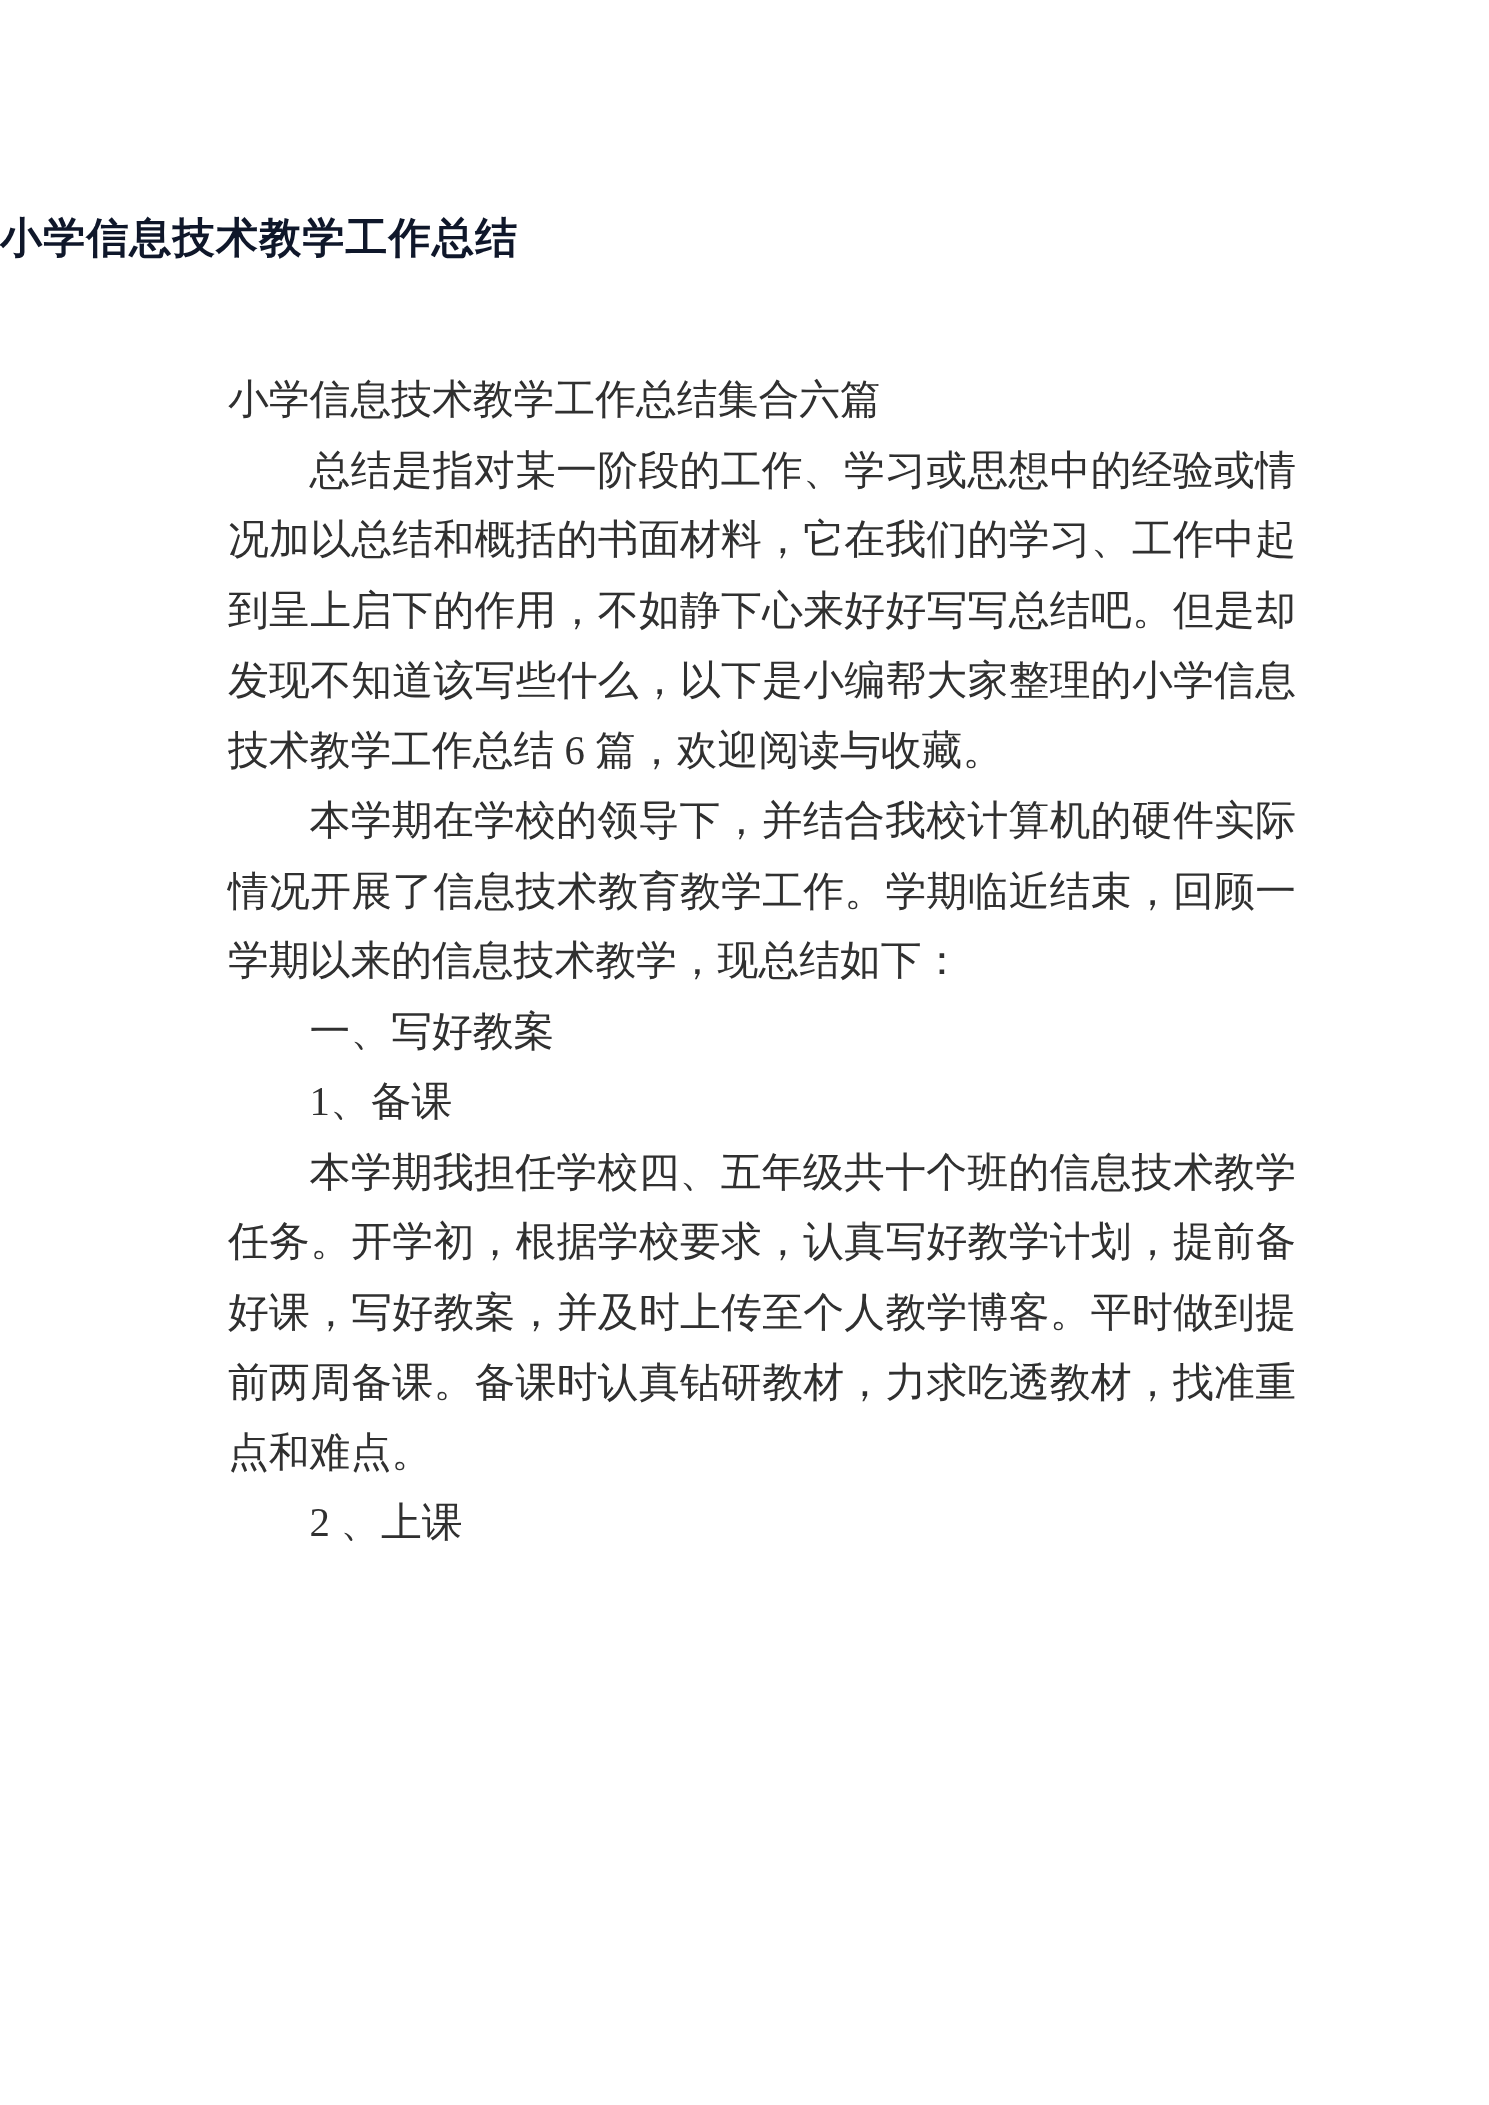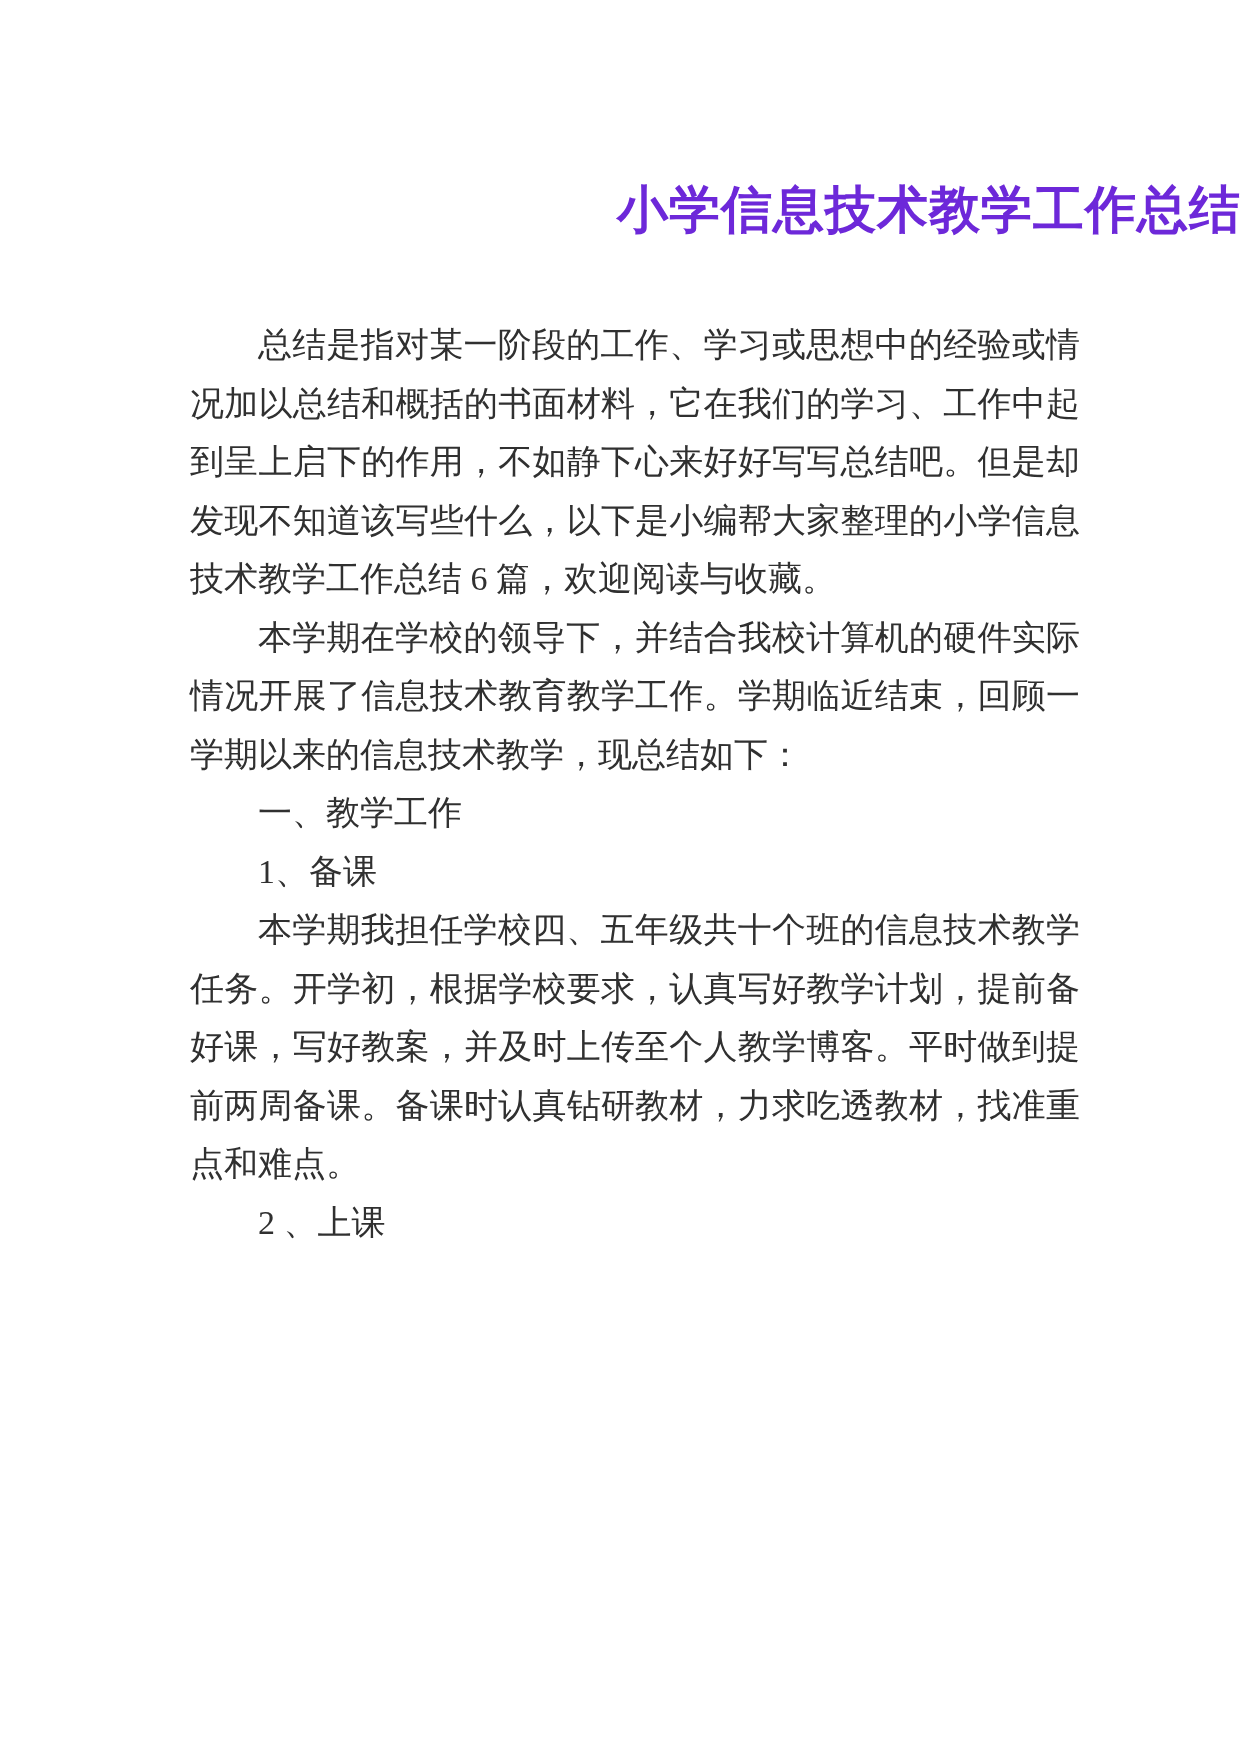--- a/index.html
+++ b/index.html
@@ -12,25 +12,25 @@
     position: relative;
     width: 1241px;
     height: 1754px;
     background: #ffffff;
     padding-top: 146px;
     font-family: "Liberation Serif", "DejaVu Serif", serif;
     overflow: hidden;
   }
   .doc-title {
     width: 100%;
-    text-align: right;
-    font-size: 51px;
+    text-align: left;
+    font-size: 35px;
     line-height: 60px;
     font-weight: bold;
-    color: #6d28d9;
+    color: #0f172a;
     letter-spacing: 1px;
   }
   .doc-body {
     margin: 76px 0 0 190px;
     width: 890px;
     color: #303030;
     font-size: 34px;
     line-height: 58.5px;
     font-weight: 300;
     text-align: justify;
@@ -43,20 +43,21 @@
     text-indent: 2em;
   }
 </style>
 </head>
 <body>
 
 <div class="page">
   <h1 class="doc-title">小学信息技术教学工作总结</h1>
 
   <div class="doc-body">
+    <p>小学信息技术教学工作总结集合六篇</p>
     <p class="indent">总结是指对某一阶段的工作、学习或思想中的经验或情况加以总结和概括的书面材料，它在我们的学习、工作中起到呈上启下的作用，不如静下心来好好写写总结吧。但是却发现不知道该写些什么，以下是小编帮大家整理的小学信息技术教学工作总结 6 篇，欢迎阅读与收藏。</p>
     <p class="indent">本学期在学校的领导下，并结合我校计算机的硬件实际情况开展了信息技术教育教学工作。学期临近结束，回顾一学期以来的信息技术教学，现总结如下：</p>
-    <p class="indent">一、教学工作</p>
+    <p class="indent">一、写好教案</p>
     <p class="indent">1、备课</p>
     <p class="indent">本学期我担任学校四、五年级共十个班的信息技术教学任务。开学初，根据学校要求，认真写好教学计划，提前备好课，写好教案，并及时上传至个人教学博客。平时做到提前两周备课。备课时认真钻研教材，力求吃透教材，找准重点和难点。</p>
     <p class="indent">2 、上课</p>
   </div>
 </div>
 
 </body></html>

